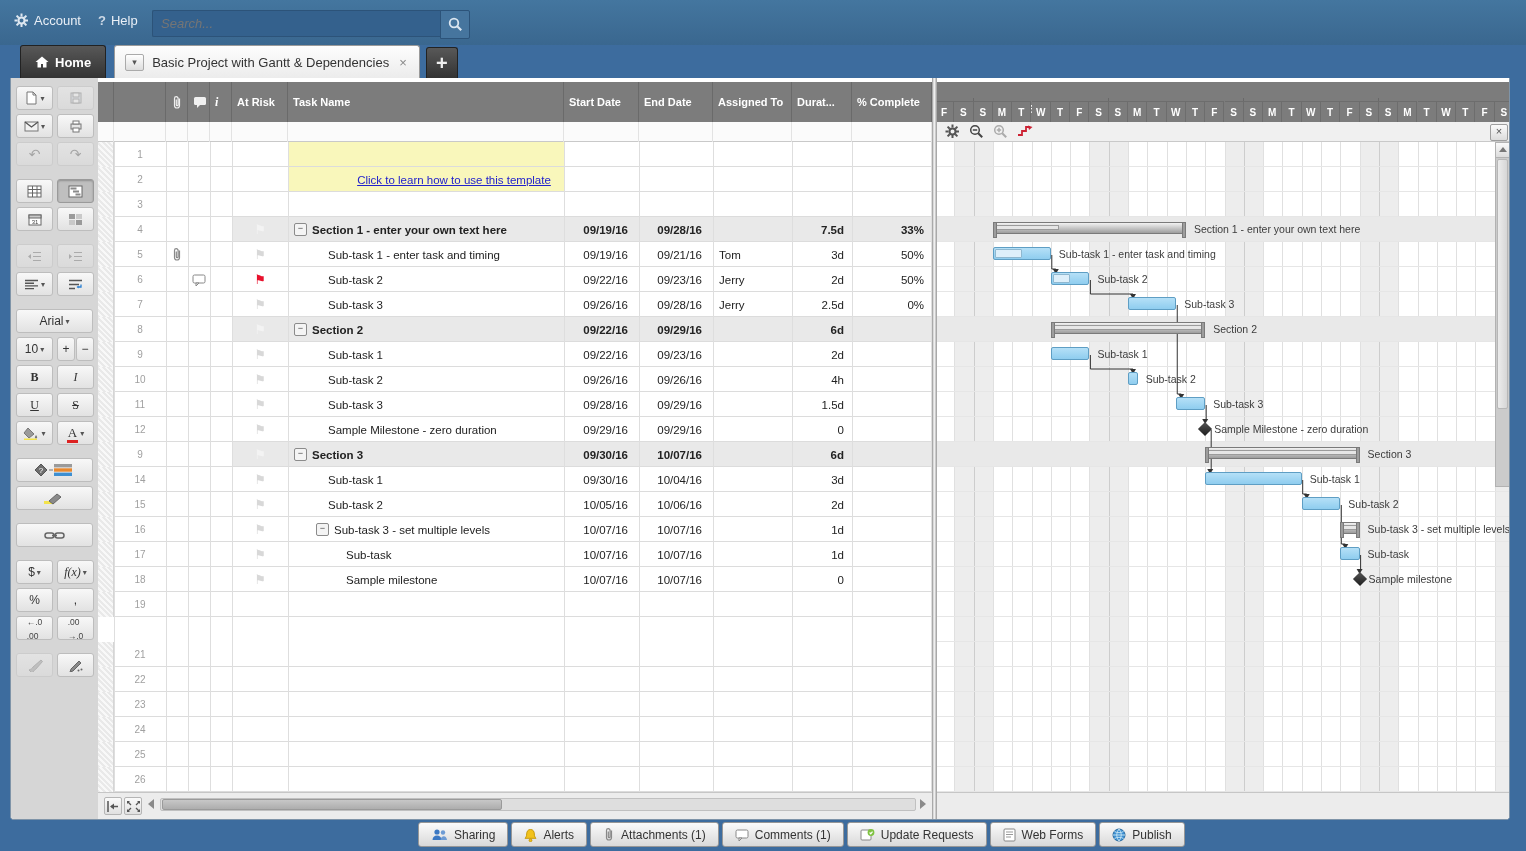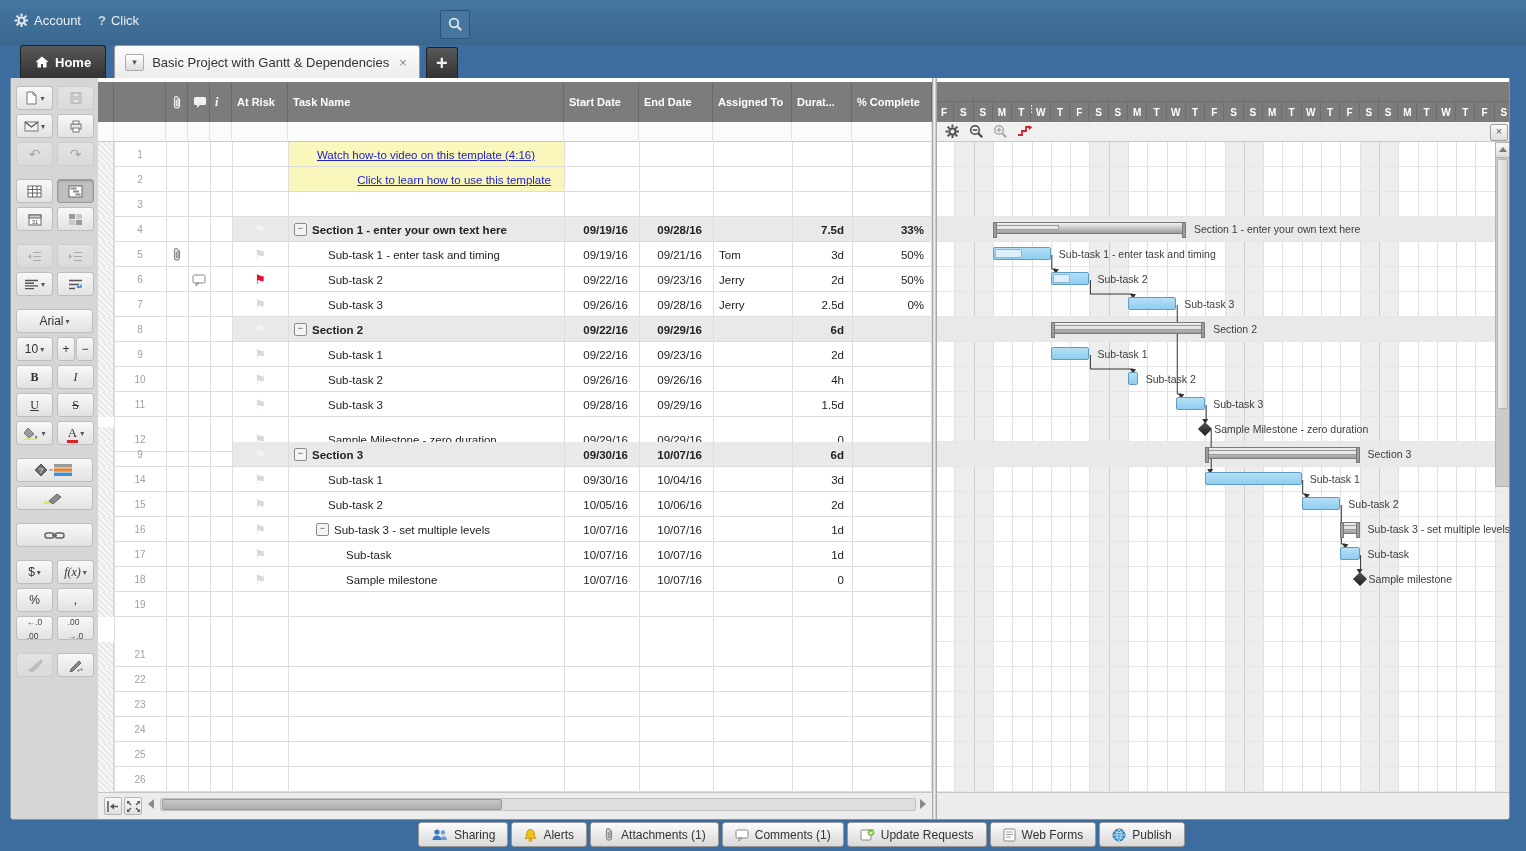--- a/index.html
+++ b/index.html
@@ -86,21 +86,24 @@
       <span id="acct-gear"><span><svg width="15" height="15" viewBox="0 0 15 15" xmlns="http://www.w3.org/2000/svg">
               <circle cx="7.5" cy="7.5" r="3" fill="none" stroke="#dfe8f1" stroke-width="2"></circle>
               <g stroke="#dfe8f1" stroke-width="2">
                 <path d="M7.5 .5v3M7.5 11v3M.5 7.5h3M11 7.5h3M2.6 2.6l2.1 2.1M10.3 10.3l2.1 2.1M12.4 2.6l-2.1 2.1M4.7 10.3l-2.1 2.1"></path>
               </g>
             </svg></span></span>
       <span>Account</span>
     </div>
     <div class="topitem" style="left:98px;">
       <span style="font-weight:bold;color:#cdd9e6;">?</span>
-      <span>Click</span>
+      <span>Help</span>
+    </div>
+    <div id="search-box">
+      <input placeholder="Search..." style="">
     </div>
     <div id="search-btn">
         <span id="srch-ic"><span><svg width="15" height="15" viewBox="0 0 15 15" xmlns="http://www.w3.org/2000/svg">
               <circle cx="6" cy="6" r="4.3" fill="none" stroke="#dce6f0" stroke-width="1.8"></circle>
               <path d="M9.2 9.2l4 4" stroke="#dce6f0" stroke-width="2.2"></path>
             </svg></span></span>
       </div>
   </div>
 
   <div id="tabstrip">
@@ -380,23 +383,20 @@
           <div style="position: absolute; left: 614px; top: 0px; width: 0px; height: 20px; border-right: 1px solid rgb(227, 227, 227);"></div>
           <div style="position: absolute; left: 693px; top: 0px; width: 0px; height: 20px; border-right: 1px solid rgb(227, 227, 227);"></div>
           <div style="position: absolute; left: 753px; top: 0px; width: 0px; height: 20px; border-right: 1px solid rgb(227, 227, 227);"></div>
           <div style="position: absolute; left: 833px; top: 0px; width: 0px; height: 20px; border-right: 1px solid rgb(227, 227, 227);"></div>
         </div>
       <div id="gridrows">
           <div class="grow" style="position: absolute; top: 0px;">
             <div class="ylw" style="position: absolute; left: 190px; top: 0px; width: 276px; height: 24px; background: rgb(249, 247, 187);"></div>
             <div class="hatch" style="position: absolute;"></div>
             <div class="rownum" style="position: absolute;">1</div>
-            <div class="cell" style="position: absolute; left: 190px; width: 276px; overflow: hidden;">
-              <span class="lnk" style="color: rgb(34, 34, 204);">Watch how-to video on this template (4:16)</span>
-            </div>
           </div>
           <div class="grow" style="position: absolute; top: 25px;">
             <div class="ylw" style="position: absolute; left: 190px; top: 0px; width: 276px; height: 24px; background: rgb(249, 247, 187);"></div>
             <div class="hatch" style="position: absolute;"></div>
             <div class="rownum" style="position: absolute;">2</div>
             <div class="cell" style="position: absolute; left: 190px; width: 332px; overflow: hidden;">
               <span class="lnk" style="color: rgb(34, 34, 204);">Click to learn how to use this template</span>
             </div>
           </div>
           <div class="grow" style="position: absolute; top: 50px;">
@@ -527,21 +527,21 @@
             <div class="cell" style="position: absolute; left: 134px; width: 56px; justify-content: center;">
               <span style="font-size: 13px; color: rgb(216, 216, 216);">⚑</span>
             </div>
             <div class="cell" style="position: absolute; left: 190px; width: 276px; overflow: hidden; padding-left: 40px;">
               <span style="white-space: nowrap;">Sub-task 3</span>
             </div>
             <div class="cell" style="position: absolute; left: 466px; width: 64px; justify-content: flex-end;">09/28/16</div>
             <div class="cell" style="position: absolute; left: 541px; width: 63px; justify-content: flex-end;">09/29/16</div>
             <div class="cell" style="position: absolute; left: 694px; width: 52px; justify-content: flex-end;">1.5d</div>
           </div>
-          <div class="grow" style="position: absolute; top: 285px;">
+          <div class="grow" style="position: absolute; top: 275px;">
             <div class="hatch" style="position: absolute;"></div>
             <div class="rownum" style="position: absolute;">12</div>
             <div class="cell" style="position: absolute; left: 134px; width: 56px; justify-content: center;">
               <span style="font-size: 13px; color: rgb(216, 216, 216);">⚑</span>
             </div>
             <div class="cell" style="position: absolute; left: 190px; width: 276px; overflow: hidden; padding-left: 40px;">
               <span style="white-space: nowrap;">Sample Milestone - zero duration</span>
             </div>
             <div class="cell" style="position: absolute; left: 466px; width: 64px; justify-content: flex-end;">09/29/16</div>
             <div class="cell" style="position: absolute; left: 541px; width: 63px; justify-content: flex-end;">09/29/16</div>

